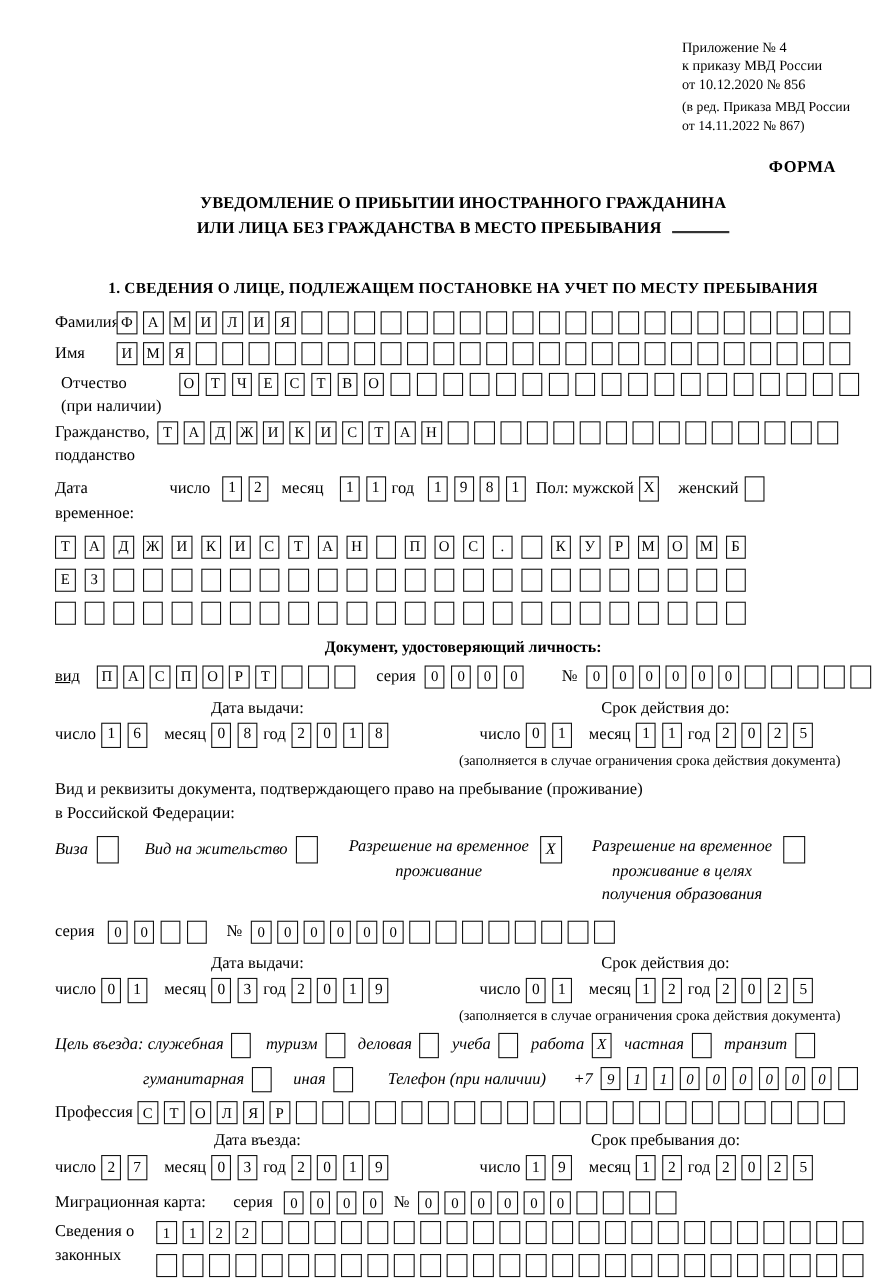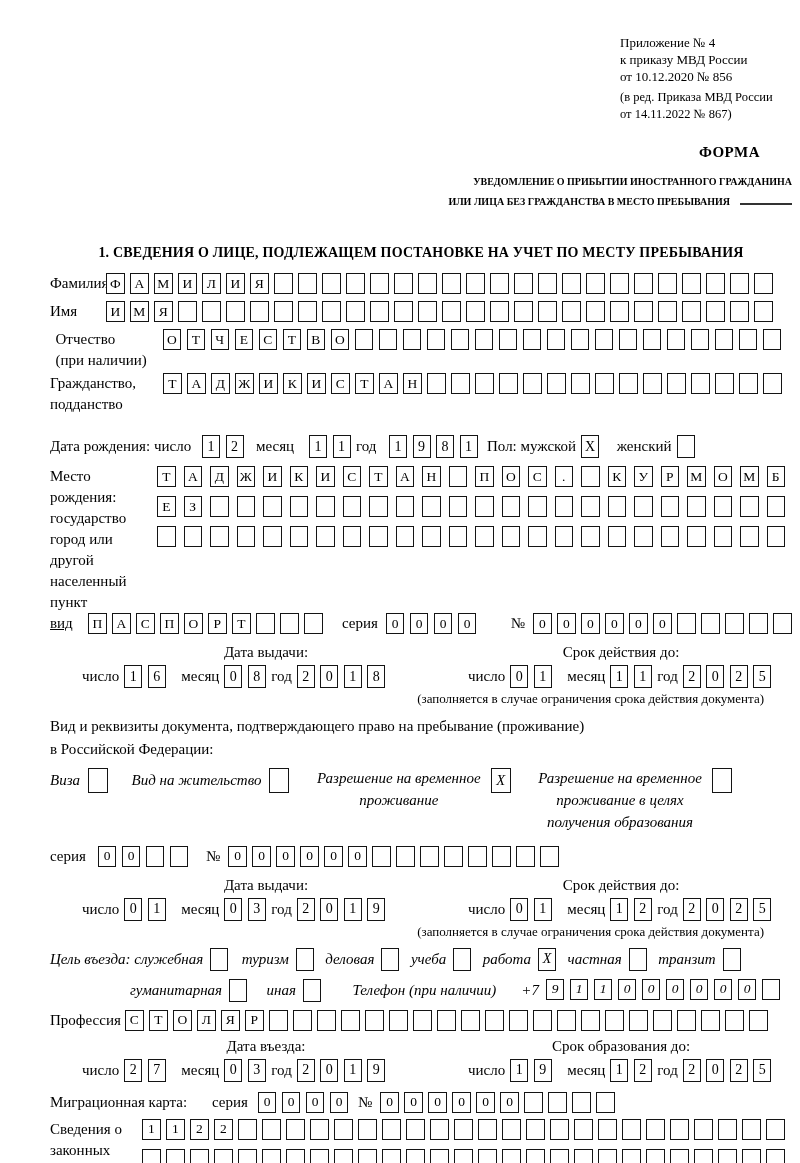--- a/index.html
+++ b/index.html
@@ -3,39 +3,39 @@
 <meta charset="utf-8">
 <style>
   html,body{margin:0;padding:0;background:#fff;}
   body{width:800px;height:1163px;overflow:hidden;color:#000;
        font-family:"Liberation Serif","DejaVu Serif",serif;font-size:15px;}
   .page{box-sizing:border-box;width:800px;height:1163px;padding:34px 8px 0 50px;}
   
   .appendix{margin-left:570px;font-size:13px;line-height:1.32;}
   .edition{margin-left:570px;font-size:12.5px;line-height:1.32;margin-top:4px;}
   .forma{font-weight:bold;font-size:15px;text-align:right;padding-right:32px;margin-top:22px;letter-spacing:.5px;}
-  .title{font-weight:bold;font-size:10px;text-align:right;line-height:1.35;margin-top:14px;}
+  .title{font-weight:bold;font-size:15px;text-align:center;line-height:1.35;margin-top:14px;}
   .title .uline{display:inline-block;width:52px;border-bottom:2px solid #333;height:14px;margin-left:10px;}
   .section{font-weight:bold;font-size:14px;text-align:center;margin-top:37px;margin-bottom:12px;letter-spacing:.2px;}
   
   .cellrow{display:flex;flex-wrap:nowrap;}
   .cell{box-sizing:border-box;flex:0 0 auto;width:18.5px;height:21px;border:1.6px solid #141414;
         margin-right:5.5px;display:flex;align-items:center;justify-content:center;
         font-size:13.5px;background:#fff;}
   .wg .cell{margin-right:8px;}
   .cb .cell{width:20px;height:25px;font-size:14.5px;}
   .cb2 .cell{width:18px;height:23px;font-size:14px;}
   
   .frow{display:flex;align-items:flex-start;margin-bottom:7px;}
   .lbl{flex:0 0 auto;line-height:21px;}
   .lblcol{flex:0 0 auto;line-height:21px;}
   .sub{line-height:21px;}
   .w56{width:56px;} .w107{width:107px;} .w93{width:93px;} .w75{width:75px;} .w92{width:92px;}
   .dochead{font-weight:bold;text-align:center;font-size:14.5px;margin:4px 0 7px 0;}
-  .two-col{display:flex;margin-left:32px;}
+  .two-col{display:flex;}
   .col-l{width:368px;} .col-r{flex:1;}
   .dhead{text-align:center;line-height:19px;margin-bottom:3px;}
   .drow{display:flex;align-items:flex-start;}
   .dlabel{line-height:23px;padding-right:5px;}
   .note{font-size:13px;text-align:right;padding-right:28px;margin:3px 0 8px 0;}
   .plain{line-height:1.5;}
   .cbgroup{display:flex;align-items:flex-start;margin:8px 0 12px 0;}
   .cbitem{display:flex;align-items:flex-start;font-style:italic;}
   .cblabel{line-height:25px;padding-right:8px;}
   .cbmulti{white-space:pre-line;text-align:center;line-height:1.45;padding:0 10px 0 0;}
@@ -163,21 +163,21 @@
         <span class="cell"></span>
         <span class="cell"></span>
         <span class="cell"></span>
         <span class="cell"></span>
         <span class="cell"></span>
         <span class="cell"></span>
         <span class="cell"></span>
       </div>
   </div>
 
-  <div class="frow" style="margin-bottom:20px;gap:20px;">
+  <div class="frow" style="margin-bottom:8px;">
     <div class="lblcol w93">
       <div class="sub">Гражданство,</div>
       <div class="sub">подданство</div>
     </div>
     <div class="cellrow">
         <span class="cell">Т</span>
         <span class="cell">А</span>
         <span class="cell">Д</span>
         <span class="cell">Ж</span>
         <span class="cell">И</span>
@@ -199,21 +199,21 @@
         <span class="cell"></span>
         <span class="cell"></span>
         <span class="cell"></span>
         <span class="cell"></span>
         <span class="cell"></span>
         <span class="cell"></span>
       </div>
   </div>
 
   <div class="frow" style="margin-bottom:8px;">
-    <div class="lbl" style="width:104px;line-height:23px;">Дата рождения:</div>
+    <div class="lbl" style="width:104px;line-height:23px;">Дата временное:</div>
     <span class="dlabel" style="width:43px;">число</span>
     <div class="cellrow cb2">
         <span class="cell">1</span>
         <span class="cell">2</span>
       </div>
     <span class="dlabel" style="padding-left:7px;width:48px;">месяц</span>
     <div class="cellrow cb2">
         <span class="cell">1</span>
         <span class="cell">1</span>
       </div>
@@ -228,26 +228,20 @@
     <div class="cellrow cb2">
         <span class="cell">X</span>
       </div>
     <span class="dlabel" style="padding-left:12px;">женский</span>
     <div class="cellrow cb2">
         <span class="cell"></span>
       </div>
   </div>
 
   <div class="guard">
-    <div class="lblcol w107">
-      <div class="sub">Место рождения:</div>
-      <div class="sub">государство</div>
-      <div class="sub">город или другой</div>
-      <div class="sub">населенный пункт</div>
-    </div>
     <div class="gcells">
       <div class="cellrow wg">
           <span class="cell">Т</span>
           <span class="cell">А</span>
           <span class="cell">Д</span>
           <span class="cell">Ж</span>
           <span class="cell">И</span>
           <span class="cell">К</span>
           <span class="cell">И</span>
           <span class="cell">С</span>
@@ -316,20 +310,21 @@
           <span class="cell"></span>
           <span class="cell"></span>
           <span class="cell"></span>
           <span class="cell"></span>
           <span class="cell"></span>
           <span class="cell"></span>
         </div>
     </div>
   </div>
 
+  <div class="dochead">Документ, удостоверяющий личность:</div>
   <div class="frow" style="margin-bottom:9px;">
     <div class="lbl" style="width:38px;text-decoration:underline;">вид</div>
     <div class="cellrow">
         <span class="cell">П</span>
         <span class="cell">А</span>
         <span class="cell">С</span>
         <span class="cell">П</span>
         <span class="cell">О</span>
         <span class="cell">Р</span>
         <span class="cell">Т</span>
@@ -622,21 +617,21 @@
         <span class="dlabel">год</span>
         <div class="cellrow cb2">
             <span class="cell">2</span>
             <span class="cell">0</span>
             <span class="cell">1</span>
             <span class="cell">9</span>
           </div>
       </div>
     </div>
     <div class="col-r">
-      <div class="dhead">Срок образования до:</div>
+      <div class="dhead">Срок пребывания до:</div>
       <div class="drow">
         <span class="dlabel" style="padding-left:18px;">число</span>
         <div class="cellrow cb2">
             <span class="cell">1</span>
             <span class="cell">9</span>
           </div>
         <span class="dlabel" style="padding-left:10px;">месяц</span>
         <div class="cellrow cb2">
             <span class="cell">1</span>
             <span class="cell">2</span>

